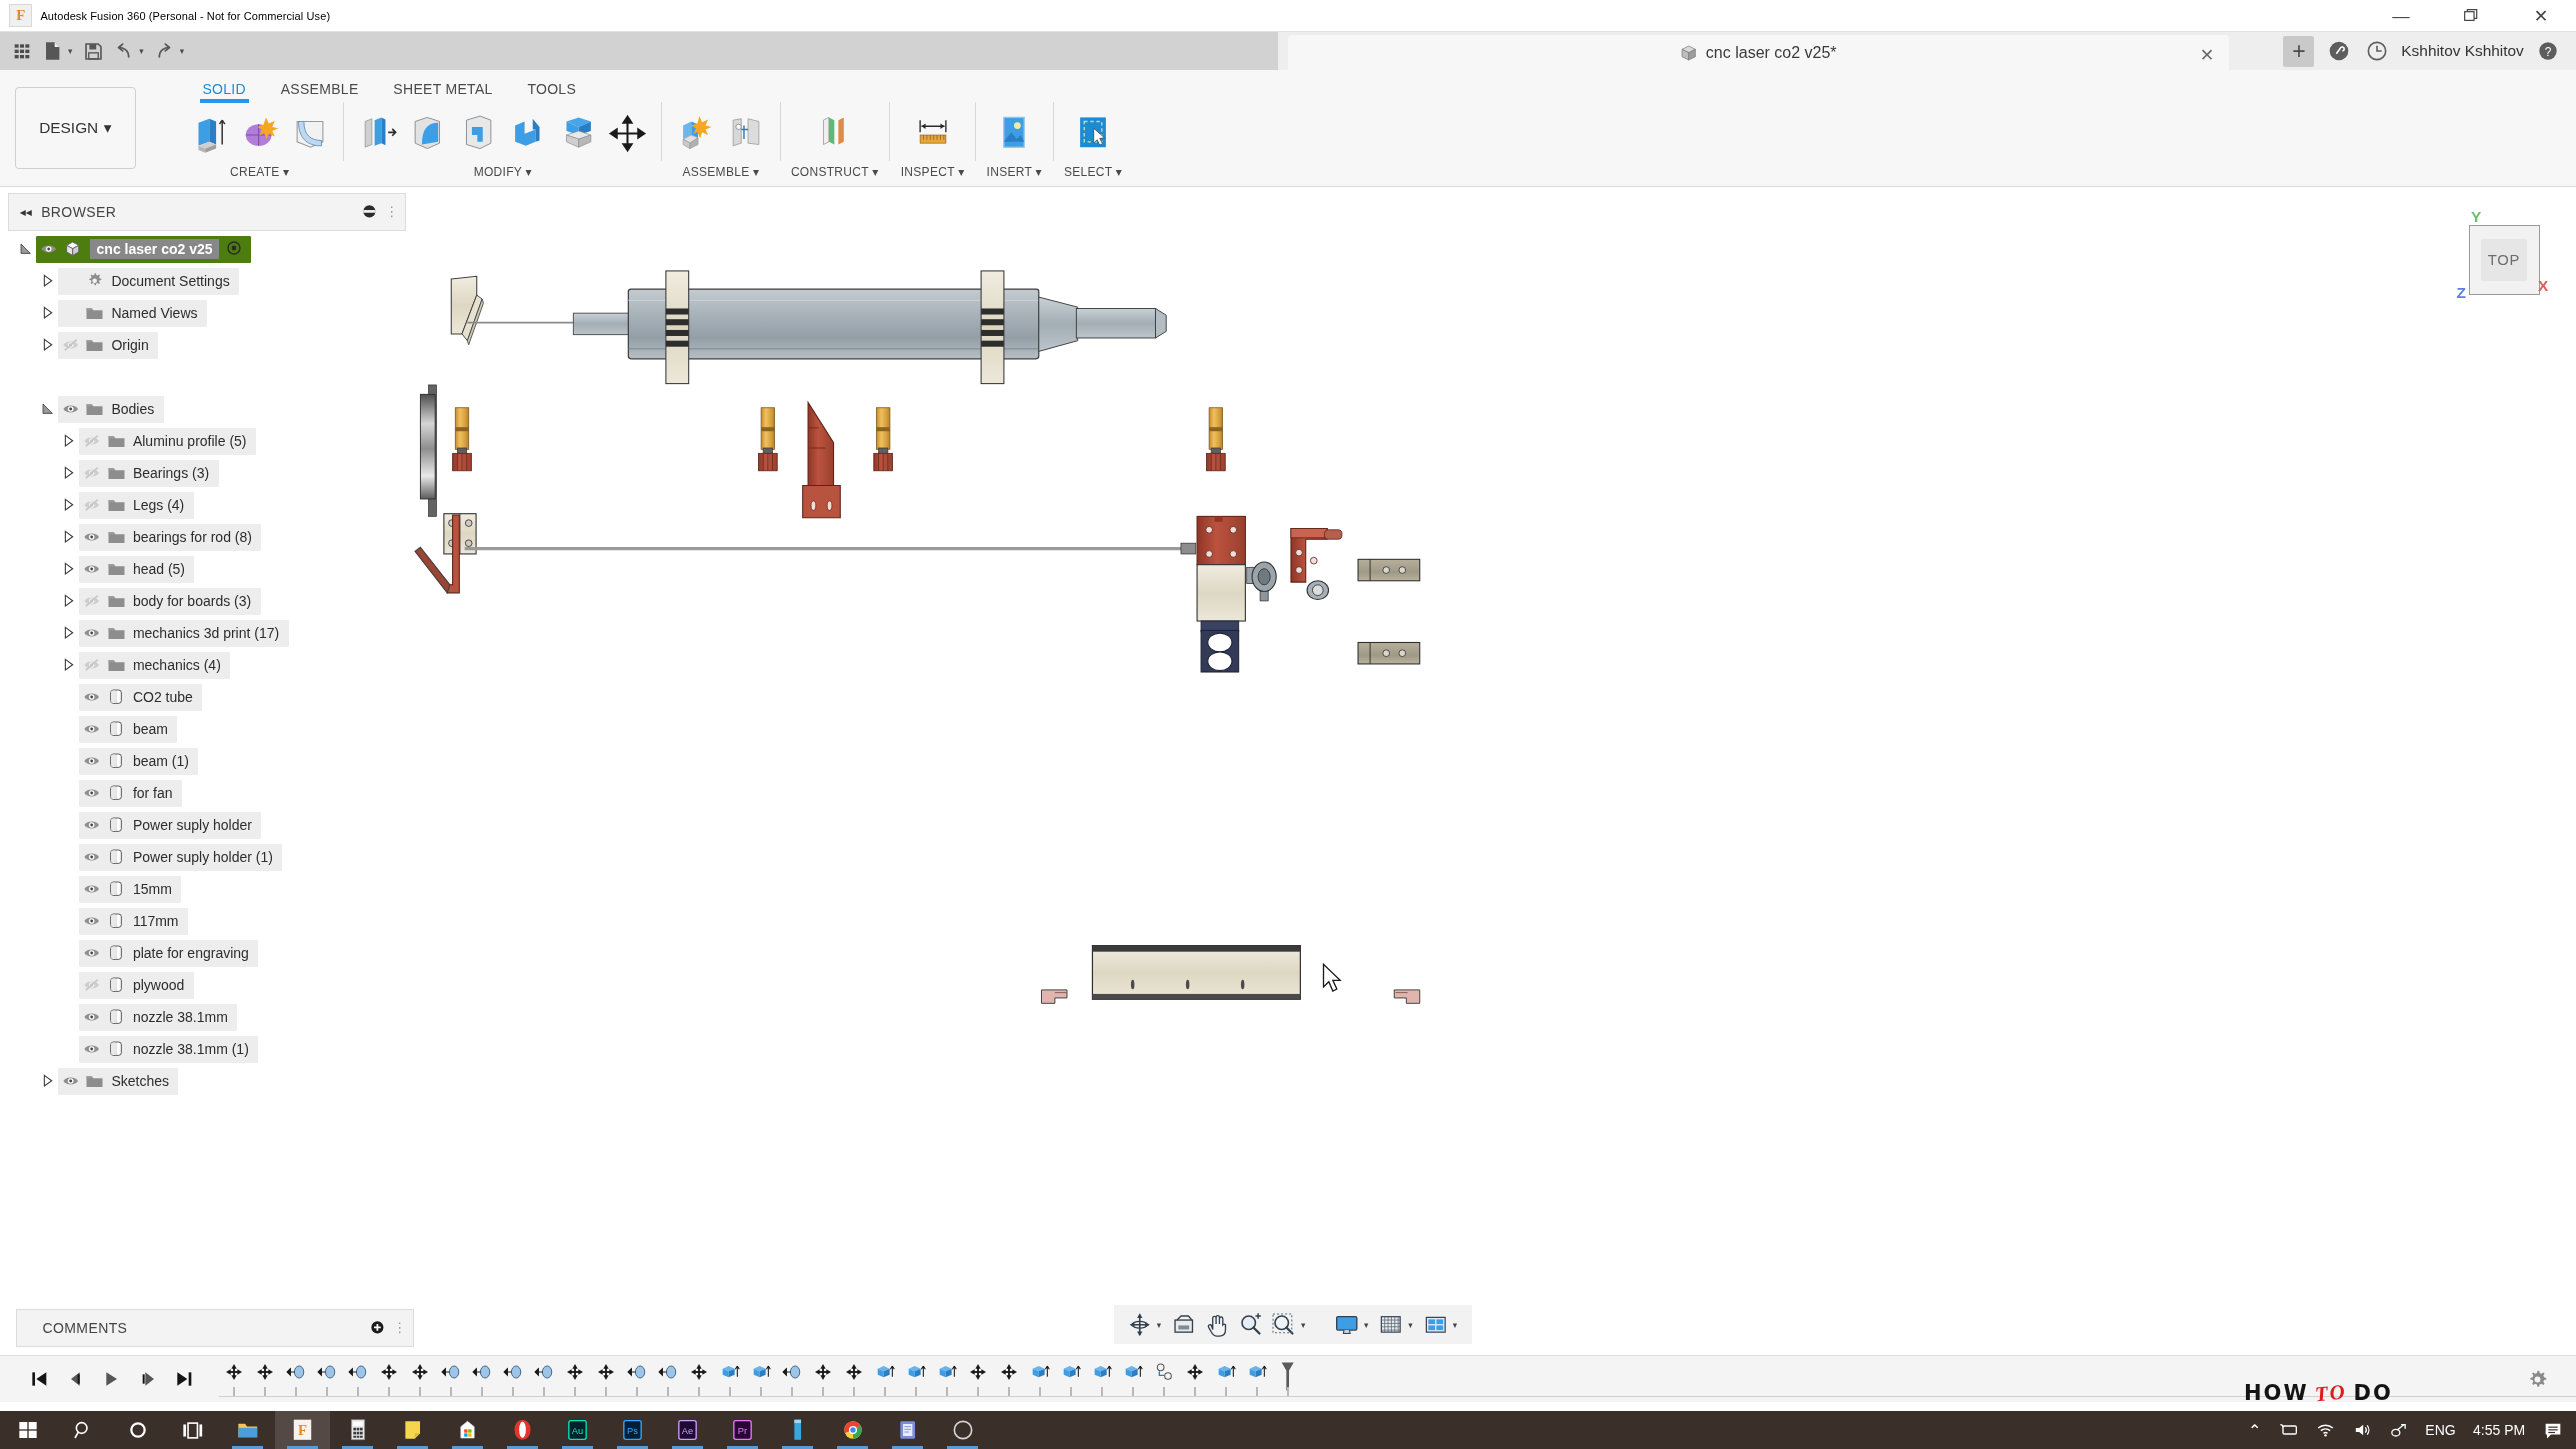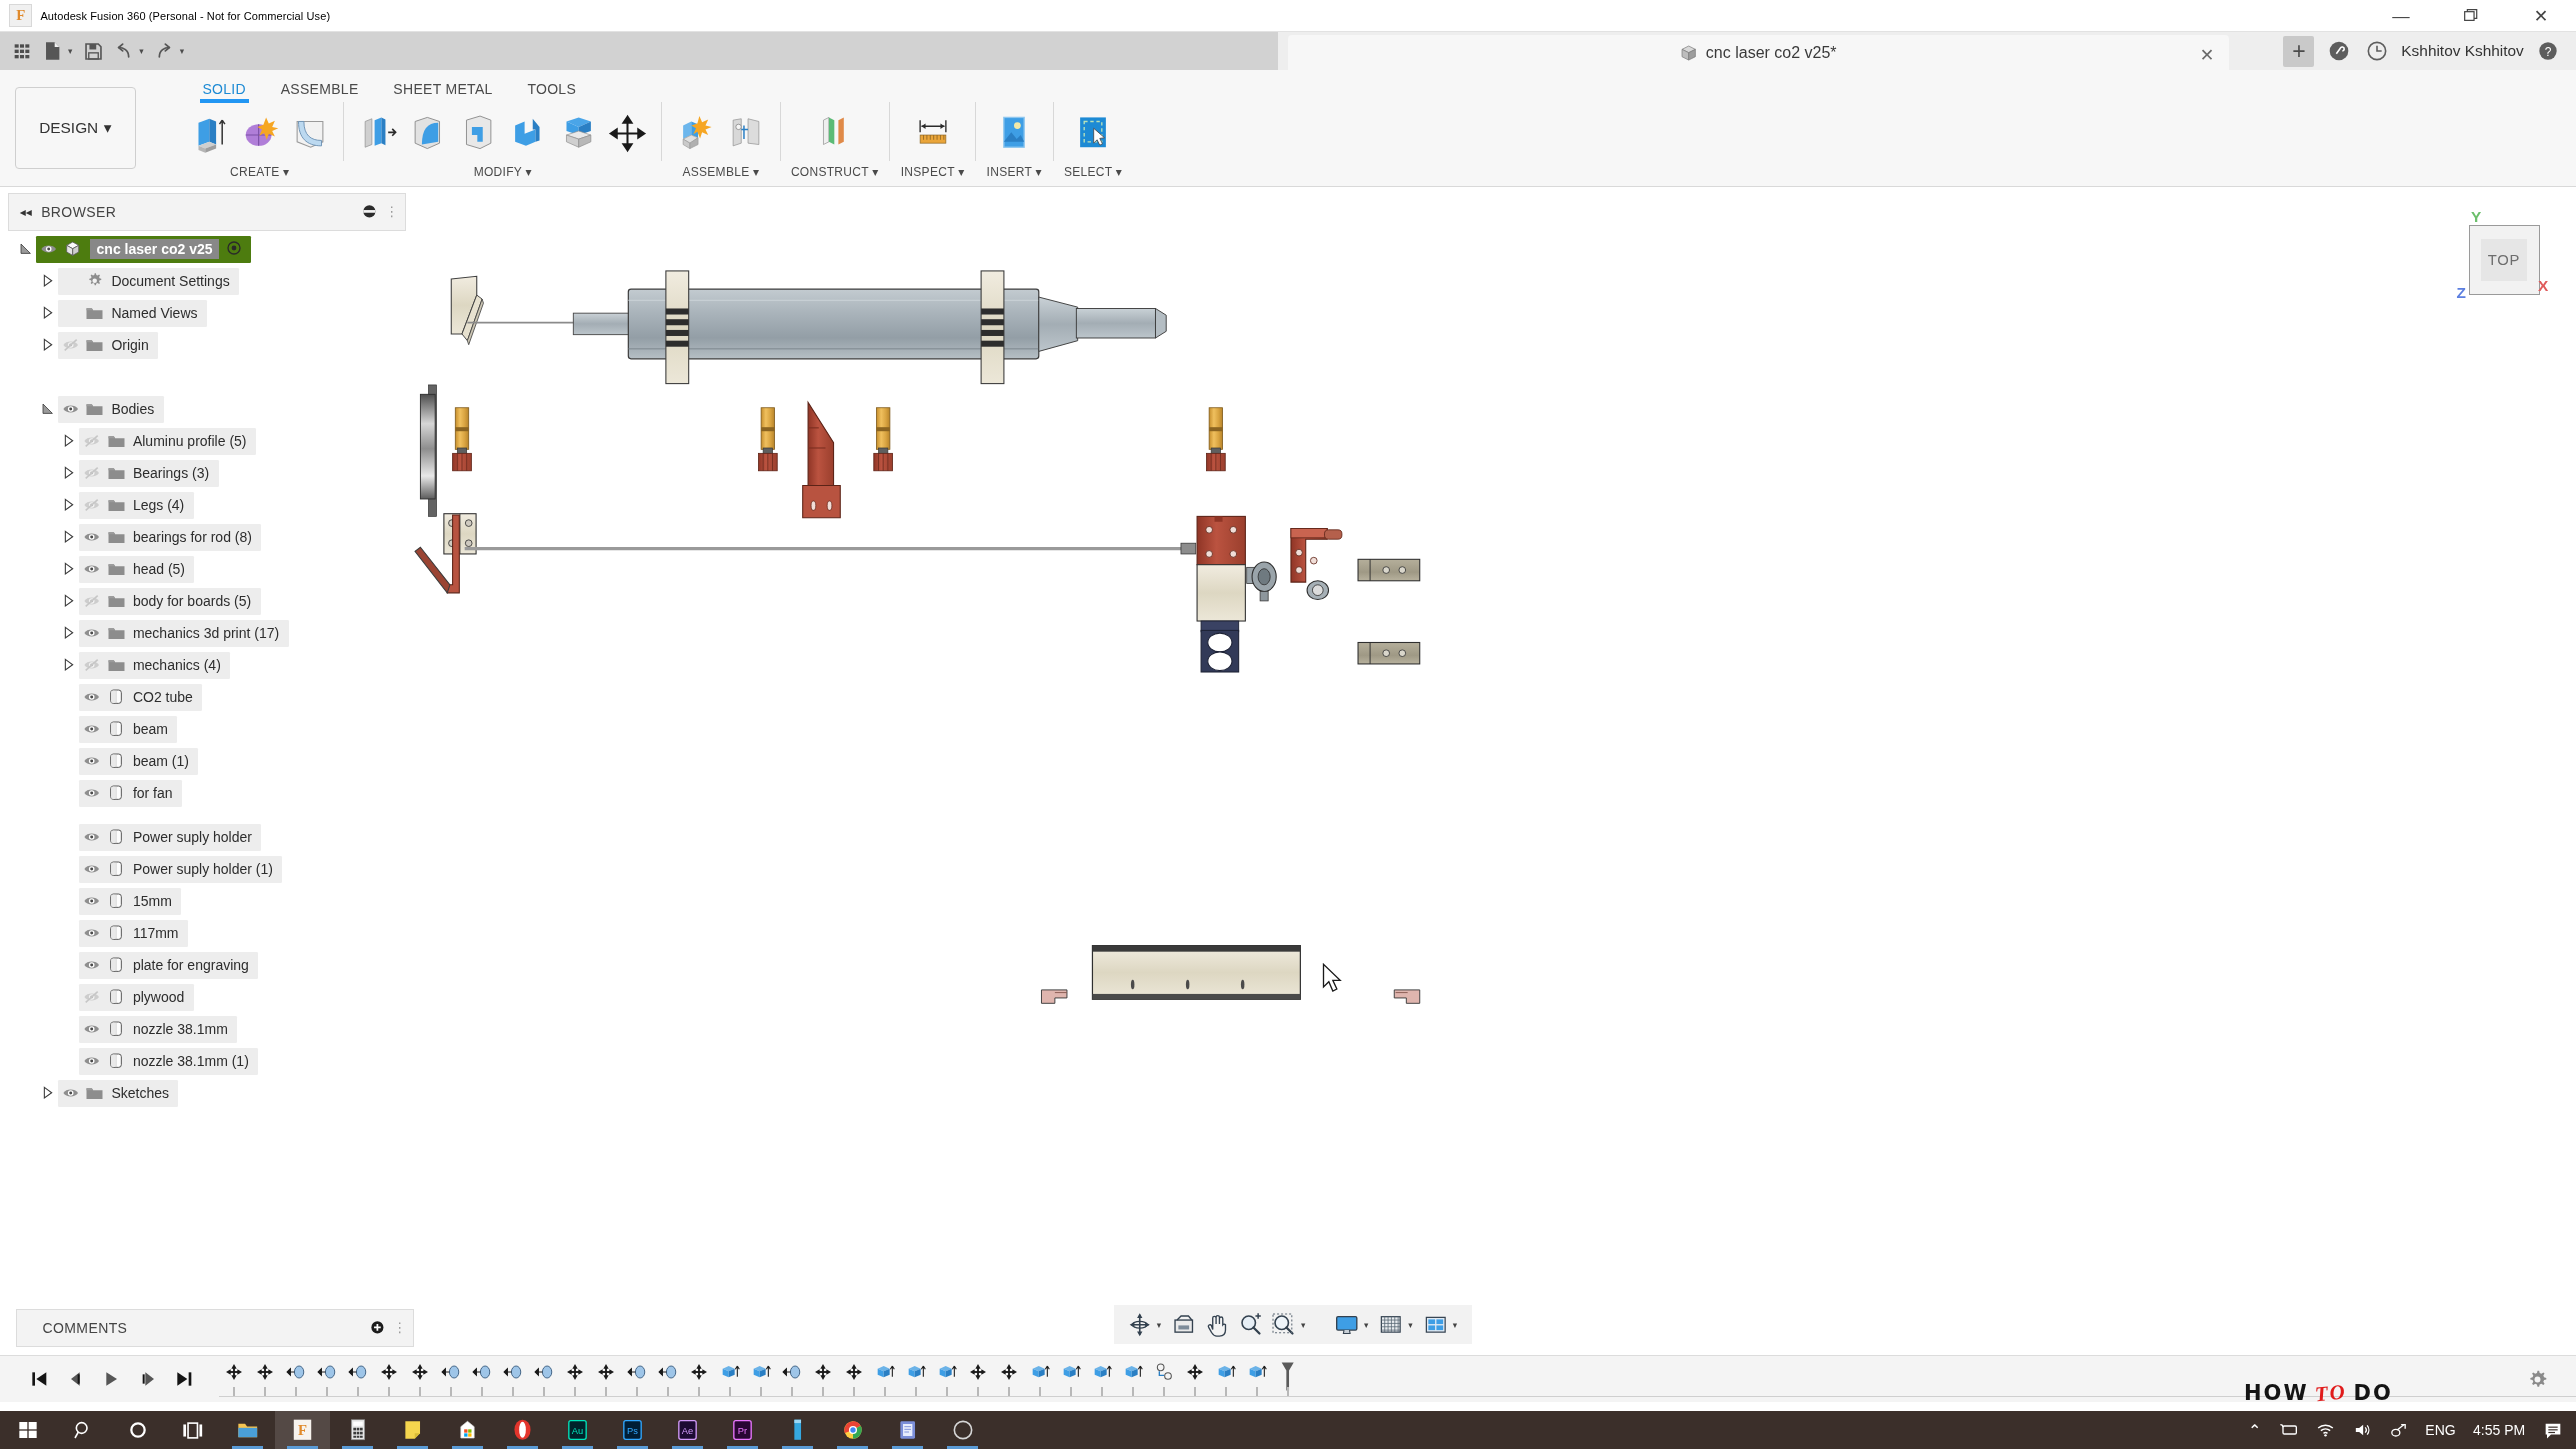--- a/index.html
+++ b/index.html
@@ -748,21 +748,21 @@
               <circle cx="13" cy="12" r="2.2" fill="#4a4a4a"></circle>
               <path d="M4 20 L22 4" stroke="#7a7a7a" stroke-width="2.4"></path>
             </svg>
           </span>
           <span class="tico">
             <svg width="19" height="16" viewBox="0 0 28 24">
               <path d="M2 5 H10 L12 8 H26 V21 H2 Z" fill="#8d8d8d"></path>
               <path d="M2 5 H10 L12 8 H2 Z" fill="#9b9b9b"></path>
             </svg>
           </span>
-          <span class="nlabel">body for boards (5)</span>
+          <span class="nlabel">body for boards (3)</span>
         </span>
       </div>
       <div class="node" style="padding-left: 51px;">
         <span class="arrow">
           <svg width="13.4" height="13.4" viewBox="0 0 20 20">
             <path d="M5 2 L16 10 L5 18 Z" fill="none" stroke="#3a3a3a" stroke-width="1.6"></path>
           </svg>
         </span>
         <span class="rowbg">
           <span class="eye">
@@ -878,21 +878,21 @@
           <span class="tico">
             <svg width="16" height="17.4" viewBox="0 0 24 26">
               <rect x="4" y="3" width="16" height="20" rx="4" fill="#fdfdfd" stroke="#4a4a4a" stroke-width="1.4"></rect>
               <path d="M12 3 V23" stroke="#bcbcbc" stroke-width="1.2"></path>
               <path d="M5 4 H11 V22 H5 Z" fill="#e9e9e9"></path>
             </svg>
           </span>
           <span class="nlabel">for fan</span>
         </span>
       </div>
-      <div class="node" style="padding-left: 51px; margin-top: 12px;">
+      <div class="node" style="padding-left: 51px;">
         <span class="arrow"></span>
         <span class="rowbg">
           <span class="eye">
             <svg width="17.4" height="16" viewBox="0 0 26 24" style="opacity:1">
               <path d="M2 12 C6 5 20 5 24 12 C20 19 6 19 2 12 Z" fill="#8e8e8e"></path>
               <circle cx="13" cy="12" r="4.2" fill="#ffffff"></circle>
               <circle cx="13" cy="12" r="2.2" fill="#4a4a4a"></circle>
             </svg>
           </span>
           <span class="tico">

